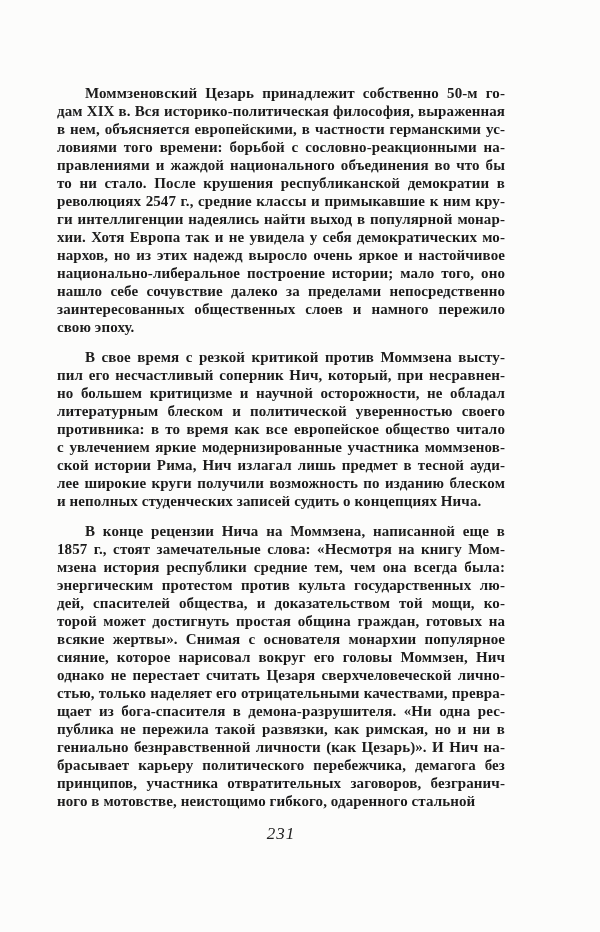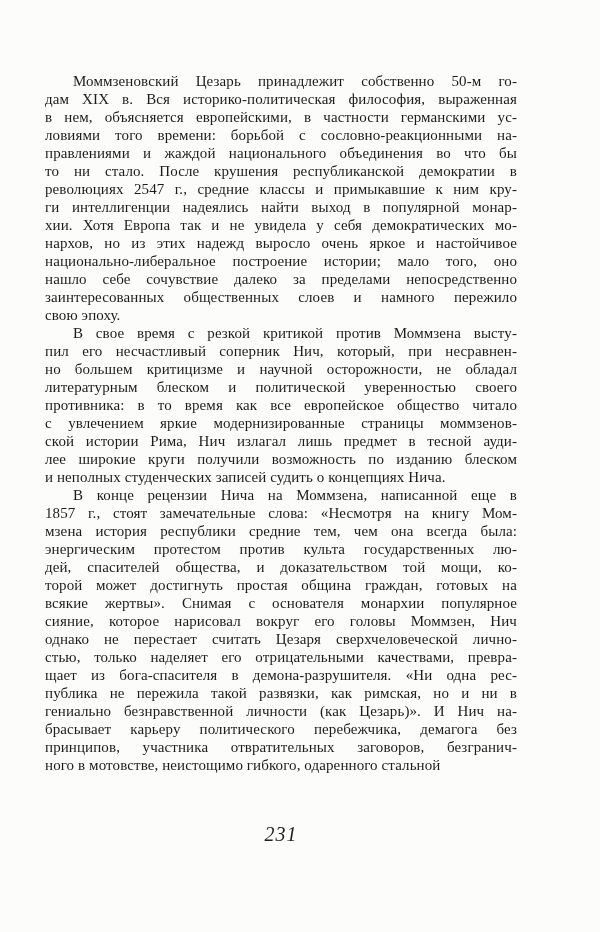--- a/index.html
+++ b/index.html
@@ -16,22 +16,23 @@
     color: #1c1c1c;
     overflow: hidden;
   }
   .text-block {
     position: absolute;
     left: 45px;
     top: 72px;
     width: 472px;
   }
   .paragraph {
-    margin: 0;
+    margin: 12px;
     padding: 0;
+    font-weight: bold;
   }
   .line {
     height: 18px;
     line-height: 18px;
     font-size: 15px;
     text-align: justify;
     text-align-last: justify;
     -moz-text-align-last: justify;
     letter-spacing: 0.1px;
   }
@@ -42,21 +43,21 @@
     text-align-last: left;
     -moz-text-align-last: left;
   }
   .page-number {
     position: absolute;
     left: 45px;
     top: 824px;
     width: 472px;
     text-align: center;
     font-style: italic;
-    font-size: 20px;
+    font-size: 17px;
     line-height: 20px;
     color: #222222;
     letter-spacing: 1px;
   }
 </style>
 </head>
 <body>
 
 <div class="page">
   <div class="text-block">
@@ -75,21 +76,21 @@
         <div class="line">нашло себе сочувствие далеко за пределами непосредственно</div>
         <div class="line">заинтересованных общественных слоев и намного пережило</div>
         <div class="line last">свою эпоху.</div>
       </div>
       <div class="paragraph">
         <div class="line first">В свое время с резкой критикой против Моммзена высту-</div>
         <div class="line">пил его несчастливый соперник Нич, который, при несравнен-</div>
         <div class="line">но большем критицизме и научной осторожности, не обладал</div>
         <div class="line">литературным блеском и политической уверенностью своего</div>
         <div class="line">противника: в то время как все европейское общество читало</div>
-        <div class="line">с увлечением яркие модернизированные страницы моммзенов-</div>
+        <div class="line">с увлечением яркие модернизированные участника моммзенов-</div>
         <div class="line">ской истории Рима, Нич излагал лишь предмет в тесной ауди-</div>
         <div class="line">лее широкие круги получили возможность по изданию блеском</div>
         <div class="line last">и неполных студенческих записей судить о концепциях Нича.</div>
       </div>
       <div class="paragraph">
         <div class="line first">В конце рецензии Нича на Моммзена, написанной еще в</div>
         <div class="line">1857 г., стоят замечательные слова: «Несмотря на книгу Мом-</div>
         <div class="line">мзена история республики средние тем, чем она всегда была:</div>
         <div class="line">энергическим протестом против культа государственных лю-</div>
         <div class="line">дей, спасителей общества, и доказательством той мощи, ко-</div>

